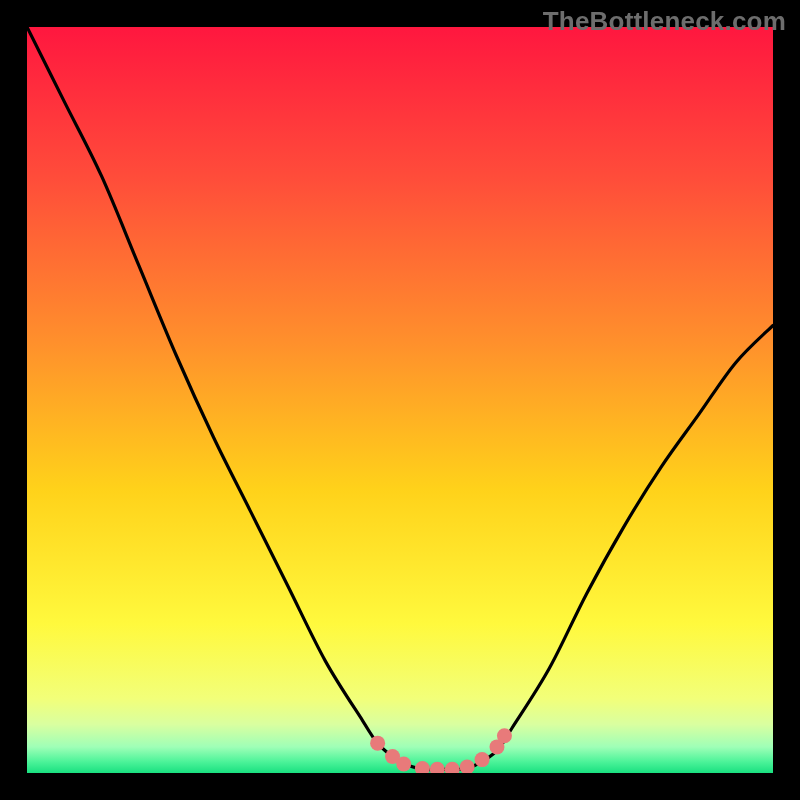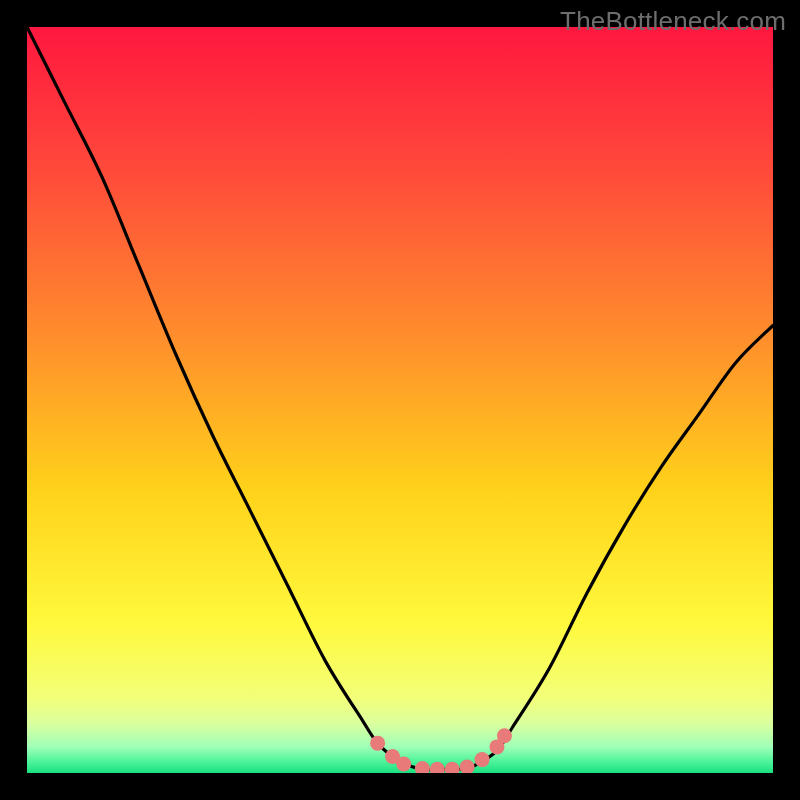--- a/index.html
+++ b/index.html
@@ -26,21 +26,21 @@
   .curve {
     position: absolute;
     inset: 0;
   }
   .watermark {
     position: absolute;
     top: 6px;
     right: 14px;
     font-family: Arial, Helvetica, sans-serif;
     font-size: 26px;
-    font-weight: 400;
+    font-weight: 700;
     color: #6d6d6d;
     letter-spacing: 0.2px;
   }
 </style>
 </head>
 <body>
 
 <div class="frame">
   <svg class="gradient" viewBox="0 0 746 746" preserveAspectRatio="none">
     <defs>

